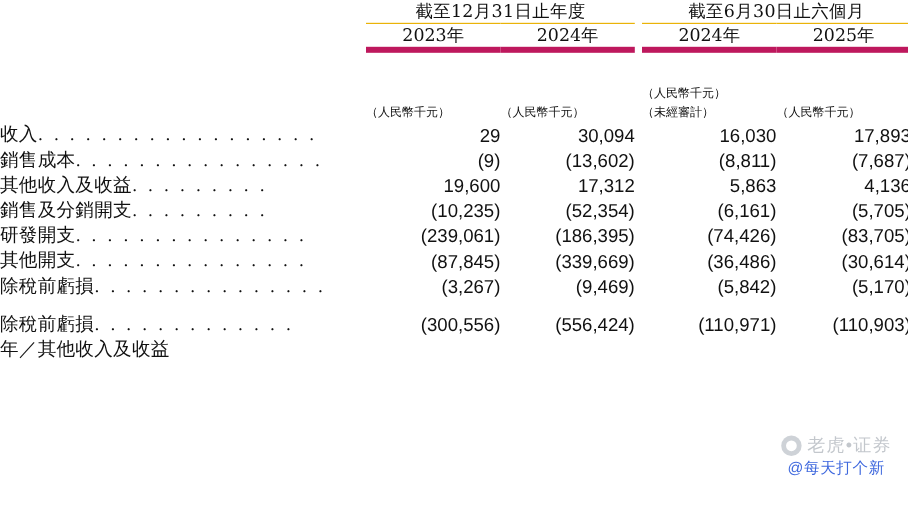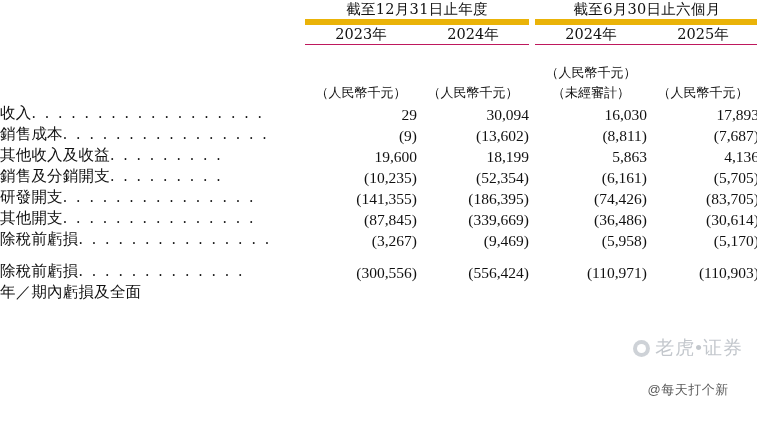--- a/index.html
+++ b/index.html
@@ -37,33 +37,32 @@
   col.c-gap   { width: 6px; }
 
   
   .hdr-group {
     text-align: center;
     font-size: 14.5px;
     font-weight: bold;
     letter-spacing: 0.3px;
     padding-bottom: 5px;
     padding-top: 10px;
-    border-bottom: 6px solid #eab308;
+    border-bottom: 1px solid #eab308;
   }
   .hdr-year {
     text-align: center;
     font-size: 14.5px;
     font-weight: bold;
     padding-top: 8px;
     padding-bottom: 6px;
-    border-bottom: 1px solid #be185d;
+    border-bottom: 5px solid #be185d;
   }
   .hdr-unit {
-    text-align: center;
-    font-size: 13px;
+    font-size: 10px;
     padding-top: 9px;
     line-height: 1.55;
     height: 58px;
     vertical-align: top;
   }
   .hdr-unit .l2 { display: block; }
 
   
   .lbl {
     font-size: 15.5px;
@@ -75,41 +74,41 @@
   .lbl .leader {
     letter-spacing: 2.2px;
     font-size: 14px;
   }
   .num {
     text-align: right;
     font-size: 15.5px;
     padding-top: 9px;
     padding-bottom: 9px;
     padding-right: 4px;
-    font-family: Liberation Serif, serif;
+    font-family: Liberation Sans, sans-serif;
     white-space: nowrap;
   }
   .row-tot .lbl, .row-tot .num { padding-top: 11px; }
 
   
   .wm {
     position: absolute;
     right: 14px;
     bottom: 30px;
     text-align: center;
     color: #9aa0a6;
     opacity: 0.85;
     pointer-events: none;
     font-family: "Liberation Sans", sans-serif;
   }
   .wm-top {
     display: flex;
     align-items: center;
     justify-content: flex-end;
-    font-size: 19px;
+    font-size: 15px;
     color: #b9bec4;
     letter-spacing: 1px;
   }
   .wm-logo {
     display: inline-block;
     width: 17px;
     height: 17px;
     border-radius: 50%;
     background: #c6cbd1;
     margin-right: 5px;
@@ -118,22 +117,22 @@
   .wm-logo::after {
     content: "";
     position: absolute;
     left: 4px; top: 4px;
     width: 9px; height: 9px;
     border-radius: 50%;
     background: #ffffff;
   }
   .wm-bot {
     font-size: 13px;
-    color: #404040;
-    margin-top: 20px;
+    color: #1d4ed8;
+    margin-top: 0;
     letter-spacing: 0.5px;
   }
 </style>
 </head>
 <body>
 
 <div class="sheet">
 
   <table class="fin">
     <colgroup>
@@ -197,67 +196,67 @@
         <td class="lbl"><span>銷售成本</span><span class="leader">. . . . . . . . . . . . . . . .</span></td>
         <td class="num">(9)</td>
         <td class="num">(13,602)</td>
         <td></td>
         <td class="num">(8,811)</td>
         <td class="num">(7,687)</td>
       </tr>
       <tr>
         <td class="lbl"><span>其他收入及收益</span><span class="leader">. . . . . . . . .</span></td>
         <td class="num">19,600</td>
-        <td class="num">18,199</td>
+        <td class="num">17,312</td>
         <td></td>
         <td class="num">5,863</td>
         <td class="num">4,136</td>
       </tr>
       <tr>
         <td class="lbl"><span>銷售及分銷開支</span><span class="leader">. . . . . . . . .</span></td>
         <td class="num">(10,235)</td>
         <td class="num">(52,354)</td>
         <td></td>
         <td class="num">(6,161)</td>
         <td class="num">(5,705)</td>
       </tr>
       <tr>
         <td class="lbl"><span>研發開支</span><span class="leader">. . . . . . . . . . . . . . .</span></td>
-        <td class="num">(141,355)</td>
+        <td class="num">(239,061)</td>
         <td class="num">(186,395)</td>
         <td></td>
         <td class="num">(74,426)</td>
         <td class="num">(83,705)</td>
       </tr>
       <tr>
         <td class="lbl"><span>其他開支</span><span class="leader">. . . . . . . . . . . . . . .</span></td>
         <td class="num">(87,845)</td>
         <td class="num">(339,669)</td>
         <td></td>
         <td class="num">(36,486)</td>
         <td class="num">(30,614)</td>
       </tr>
       <tr>
         <td class="lbl"><span>除稅前虧損</span><span class="leader">. . . . . . . . . . . . . . .</span></td>
         <td class="num">(3,267)</td>
         <td class="num">(9,469)</td>
         <td></td>
-        <td class="num">(5,958)</td>
+        <td class="num">(5,842)</td>
         <td class="num">(5,170)</td>
       </tr>
       <tr class="row-tot">
         <td class="lbl"><span>除稅前虧損</span><span class="leader">. . . . . . . . . . . . .</span></td>
         <td class="num">(300,556)</td>
         <td class="num">(556,424)</td>
         <td></td>
         <td class="num">(110,971)</td>
         <td class="num">(110,903)</td>
       </tr>
       <tr>
-        <td class="lbl"><span>年／期內虧損及全面</span><span class="leader"></span></td>
+        <td class="lbl"><span>年／其他收入及收益</span><span class="leader"></span></td>
         <td class="num"></td>
         <td class="num"></td>
         <td></td>
         <td class="num"></td>
         <td class="num"></td>
       </tr>
     </tbody>
   </table>
 
   <div class="wm">

